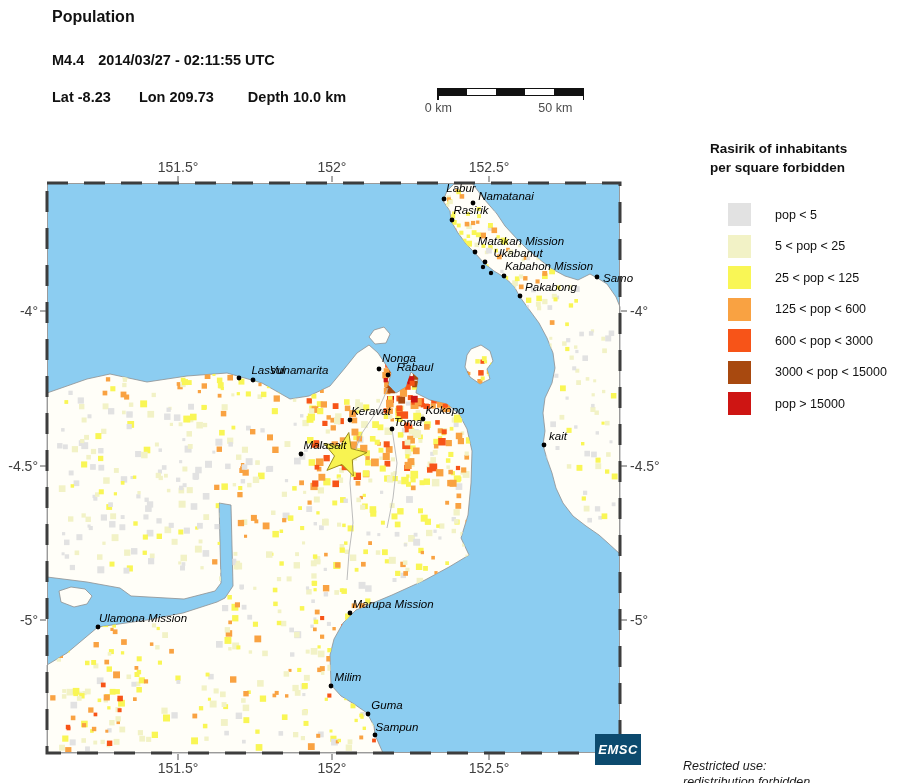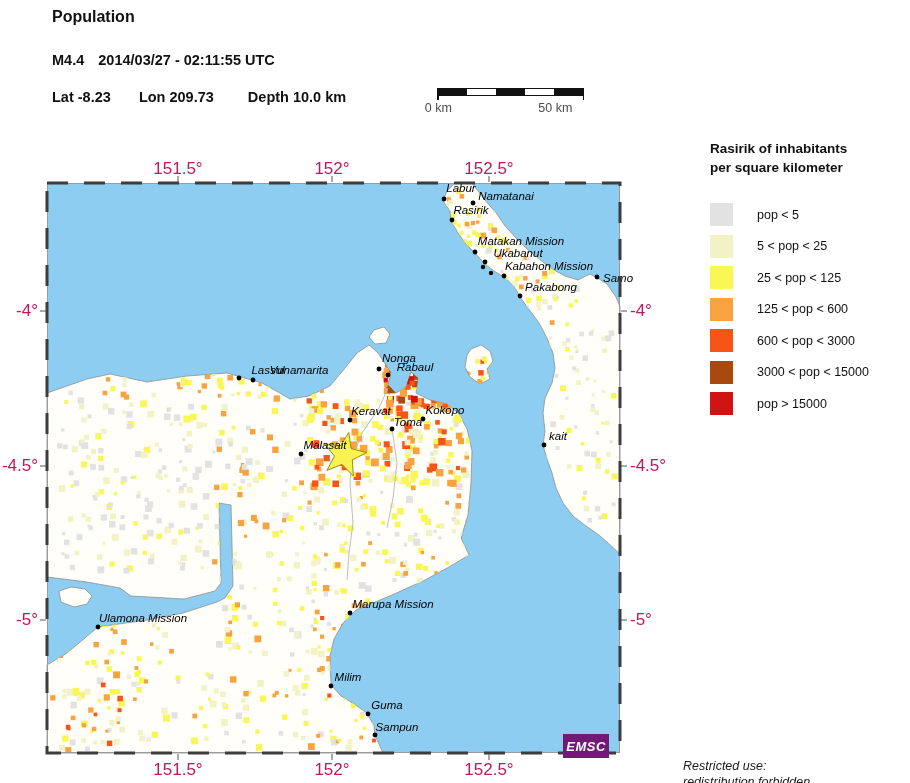--- a/index.html
+++ b/index.html
@@ -11,28 +11,28 @@
   .hdr-coords{position:absolute;left:52px;top:89px;font-size:14.5px;font-weight:bold;}
   .hdr-coords .lat{margin-right:24px;}
   .hdr-coords .lon{margin-right:30px;}
   .scalebar{position:absolute;left:437px;top:88px;width:145px;height:6px;border:1px solid #111;
             display:flex;}
   .scalebar .seg{flex:1;height:100%;}
   .scalebar .tick{position:absolute;width:1.5px;height:5px;background:#111;top:6px;}
   .scale-label{position:absolute;top:101px;font-size:12.5px;color:#4d4d4d;}
   .map-area{position:absolute;left:47px;top:183px;width:573px;height:570px;}
   .map-area svg{position:absolute;left:0;top:0;overflow:visible;}
-  .axis-label{position:absolute;font-size:17px;color:#be185d;white-space:nowrap;}
-  .emsc-badge{position:absolute;left:516px;top:551px;width:46px;height:24px;background:#701a75;
+  .axis-label{position:absolute;font-size:14px;color:#404040;white-space:nowrap;}
+  .emsc-badge{position:absolute;left:548px;top:551px;width:46px;height:31px;background:#0c4a6e;
               color:#fff;font-size:13px;font-weight:bold;font-style:italic;
               display:flex;align-items:center;justify-content:center;letter-spacing:.5px;}
   .legend{position:absolute;left:710px;top:139px;width:195px;}
   .legend-title{font-size:13.5px;font-weight:bold;line-height:19px;}
   .legend-rows{margin-top:26px;}
-  .legend-row{display:flex;align-items:center;height:23px;margin-bottom:8.5px;}
+  .legend-row{display:flex;align-items:center;height:23px;margin-bottom:8.5px;margin-left:18px;}
   .legend-swatch{width:23px;height:23px;margin-right:24px;flex:none;}
   .legend-label{font-size:12.5px;color:#111;white-space:nowrap;}
   .footer{position:absolute;left:683px;top:758px;font-size:12.5px;font-style:italic;
           color:#1a1a1a;line-height:16px;}
   .place-label{font-style:italic;}
 </style>
 </head>
 <body>
 
 <div class="page">
@@ -1335,21 +1335,21 @@
         <div class="axis-label" style="left: -9px; top: 437px; transform: translate(-100%, -50%);">-5°</div>
         <div class="axis-label" style="left: 583px; top: 437px; transform: translateY(-50%);">-5°</div>
       </div>
 
     <div class="emsc-badge">EMSC</div>
   </div>
 
   <div class="legend">
     <div class="legend-title">
       <div>Rasirik of inhabitants</div>
-      <div>per square kilometer</div>
+      <div>per square forbidden</div>
     </div>
     <div class="legend-rows">
         <div class="legend-row">
           <div class="legend-swatch" style="background: rgb(226, 226, 226);"></div>
           <div class="legend-label">pop &lt; 5</div>
         </div>
         <div class="legend-row">
           <div class="legend-swatch" style="background: rgb(242, 242, 198);"></div>
           <div class="legend-label">5 &lt; pop &lt; 25</div>
         </div>

